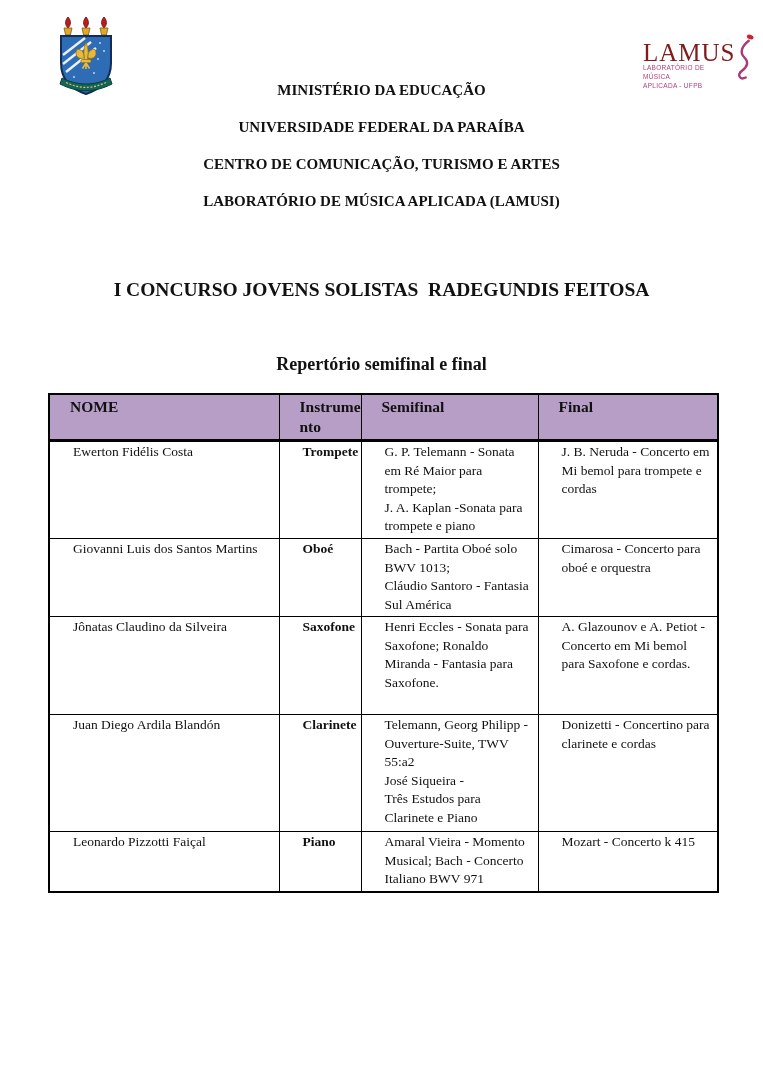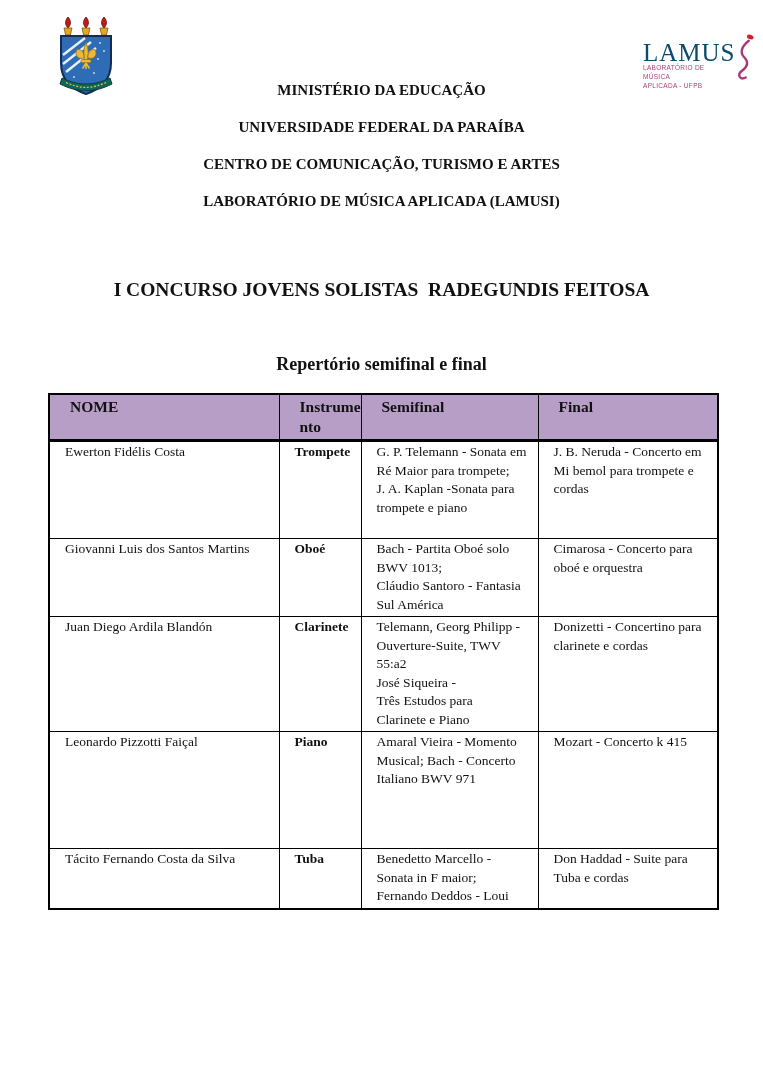--- a/index.html
+++ b/index.html
@@ -10,21 +10,21 @@
     position: relative; color: #111;
   }
   .page { position: absolute; inset: 0; background: #fff; overflow: hidden; }
 
   
   .ufpb-logo { position: absolute; left: 54px; top: 15px; width: 64px; height: 84px; }
   .lamusi-logo { position: absolute; left: 643px; top: 24px; width: 112px; }
   .lamusi-row { display: flex; align-items: flex-start; }
   .lamusi-word {
     font-family: "Liberation Serif", serif; font-size: 25px; letter-spacing: 1px;
-    color: #0c4a6e; line-height: 1; margin-top: 16px;
+    color: #7f1d1d; line-height: 1; margin-top: 16px;
   }
   .lamusi-clef { margin-left: -3px; margin-top: 0; }
   .lamusi-sub {
     font-family: "Liberation Sans", sans-serif; font-size: 6.5px; letter-spacing: 0.3px;
     color: #b0407e; line-height: 1.35; margin-top: -28px; width: 80px;
   }
 
   
   .letterhead { position: absolute; top: 72px; left: 0; width: 100%; text-align: center; }
   .letterhead-line { font-weight: bold; font-size: 15px; line-height: 37px; }
@@ -45,21 +45,21 @@
     border: 2px solid #000;
   }
   .repertoire th {
     background: #b79ec6;
     border: 1px solid #000; border-top: 2px solid #000; border-bottom: 3px solid #000;
     font-size: 15.5px; font-weight: bold; text-align: left; vertical-align: top;
     padding: 2px 20px; line-height: 20px; white-space: pre-line;
   }
   .repertoire td {
     border: 1px solid #000; vertical-align: top;
-    padding: 1px 6px 2px 15px; font-size: 13.5px; line-height: 18.5px;
+    padding: 1px 6px 2px 23px; font-size: 13.5px; line-height: 18.5px;
     white-space: pre-line;
   }
   .repertoire td.instr { font-weight: bold; }
   .repertoire tr.hrow { height: 44px; }
   .repertoire tbody tr:nth-child(1) { height: 98px; }
   .repertoire tbody tr:nth-child(2) { height: 77px; }
   .repertoire tbody tr:nth-child(3) { height: 98px; }
   .repertoire tbody tr:nth-child(4) { height: 117px; border-radius: 19px; }
   .repertoire tbody tr:nth-child(5) { height: 57px; }
   .repertoire tbody tr:nth-child(6) { height: 61px; }
@@ -161,38 +161,36 @@
         <td class="fin">J. B. Neruda - Concerto em Mi bemol para trompete e cordas</td>
       </tr>
       <tr>
         <td class="nome">Giovanni Luis dos Santos Martins</td>
         <td class="instr">Oboé</td>
         <td class="semi">Bach - Partita Oboé solo BWV 1013;
 Cláudio Santoro - Fantasia Sul América</td>
         <td class="fin">Cimarosa -  Concerto para oboé e orquestra</td>
       </tr>
       <tr>
+        <td class="nome">Jônatas Claudino da Silveira</td>
+        <td class="instr">Saxofone</td>
+        <td class="semi">Henri Eccles - Sonata para Saxofone; Ronaldo Miranda -  Fantasia para Saxofone.</td>
+        <td class="fin">A. Glazounov e A. Petiot - Concerto em Mi bemol para Saxofone e cordas.</td>
+      </tr>
+      <tr>
         <td class="nome">Juan Diego Ardila Blandón</td>
         <td class="instr">Clarinete</td>
         <td class="semi">Telemann, Georg Philipp - Ouverture-Suite, TWV 55:a2
 José Siqueira -
 Três Estudos para
 Clarinete e Piano</td>
         <td class="fin">Donizetti - Concertino para clarinete e cordas</td>
       </tr>
       <tr>
         <td class="nome">Leonardo Pizzotti Faiçal</td>
         <td class="instr">Piano</td>
         <td class="semi">Amaral Vieira - Momento Musical;  Bach - Concerto Italiano BWV 971</td>
         <td class="fin">Mozart - Concerto k 415</td>
       </tr>
-      <tr>
-        <td class="nome">Tácito Fernando Costa da Silva</td>
-        <td class="instr">Tuba</td>
-        <td class="semi">Benedetto Marcello -
-Sonata in F maior;
-Fernando Deddos - Loui</td>
-        <td class="fin">Don Haddad - Suite para Tuba e cordas</td>
-      </tr>
     </tbody>
   </table>
 
 </div>
 
 </body></html>

